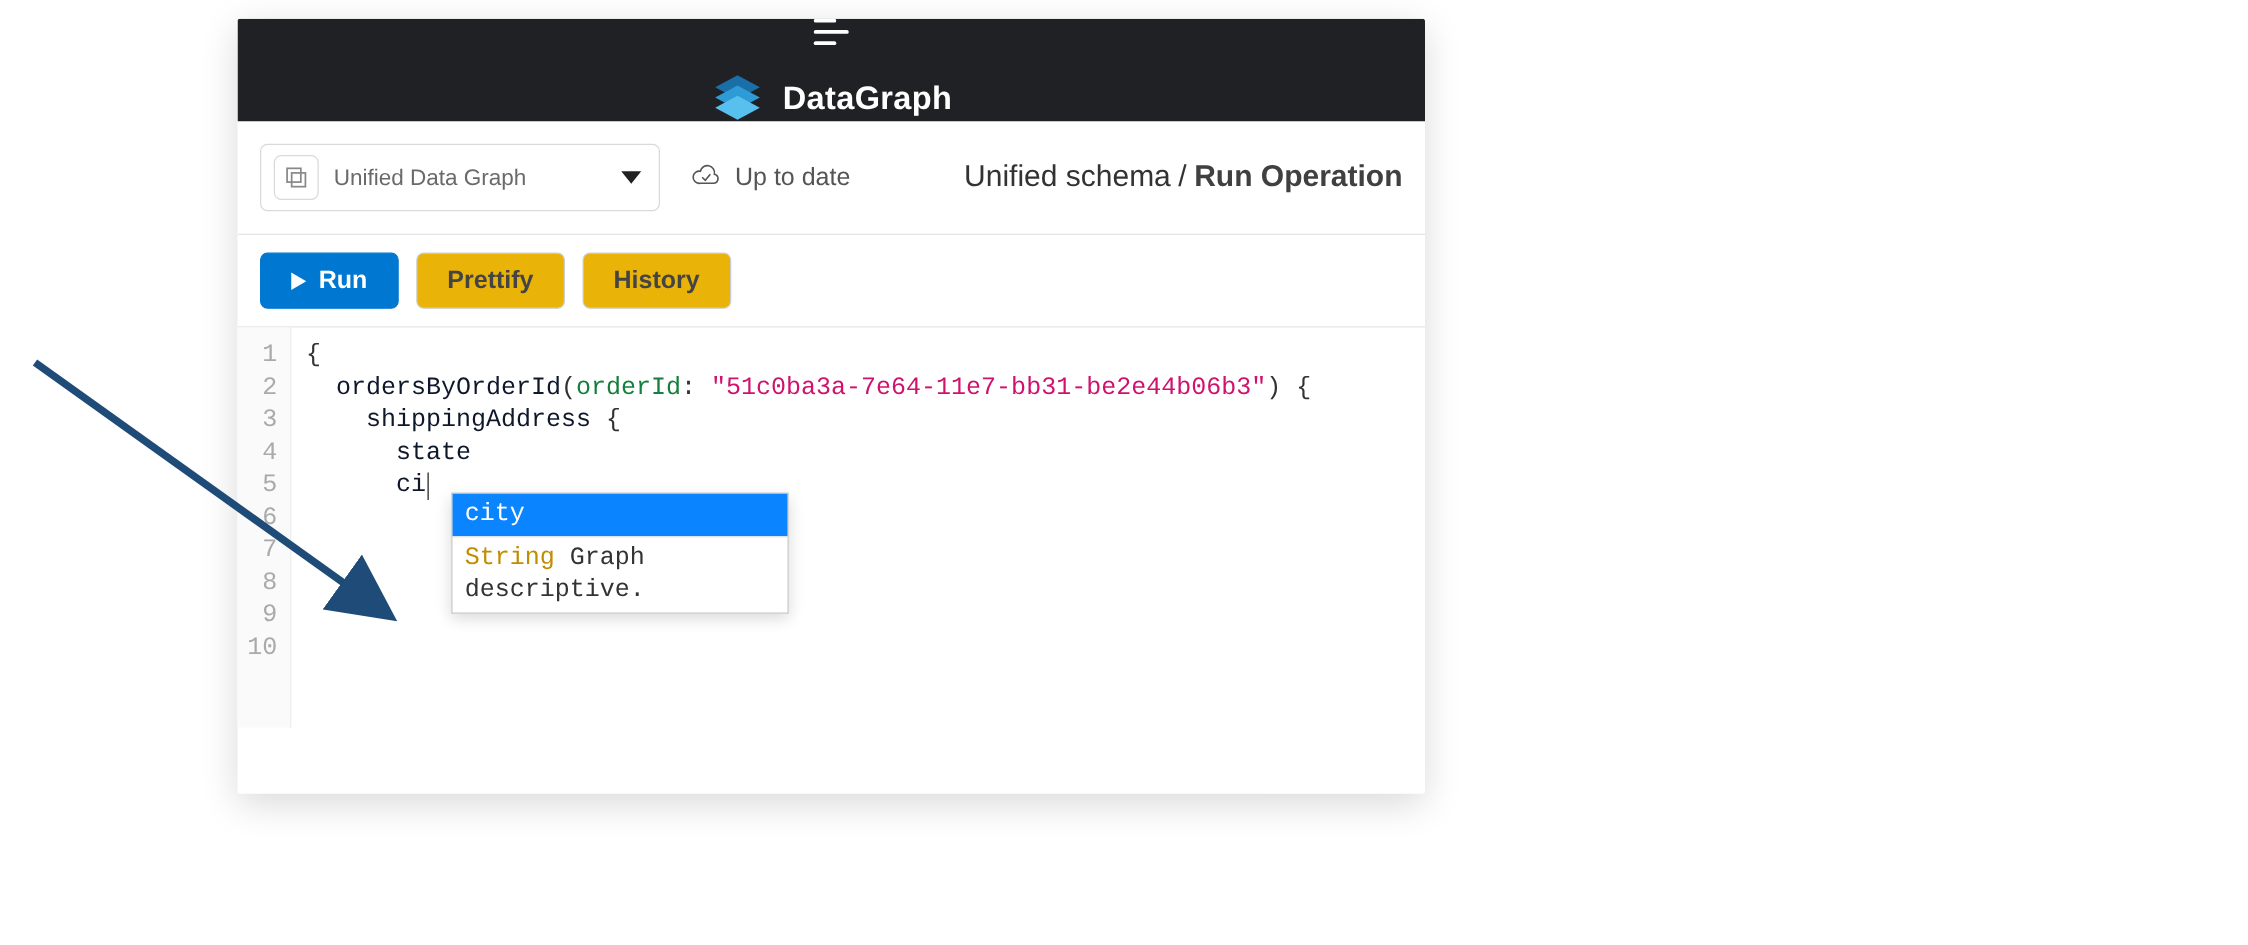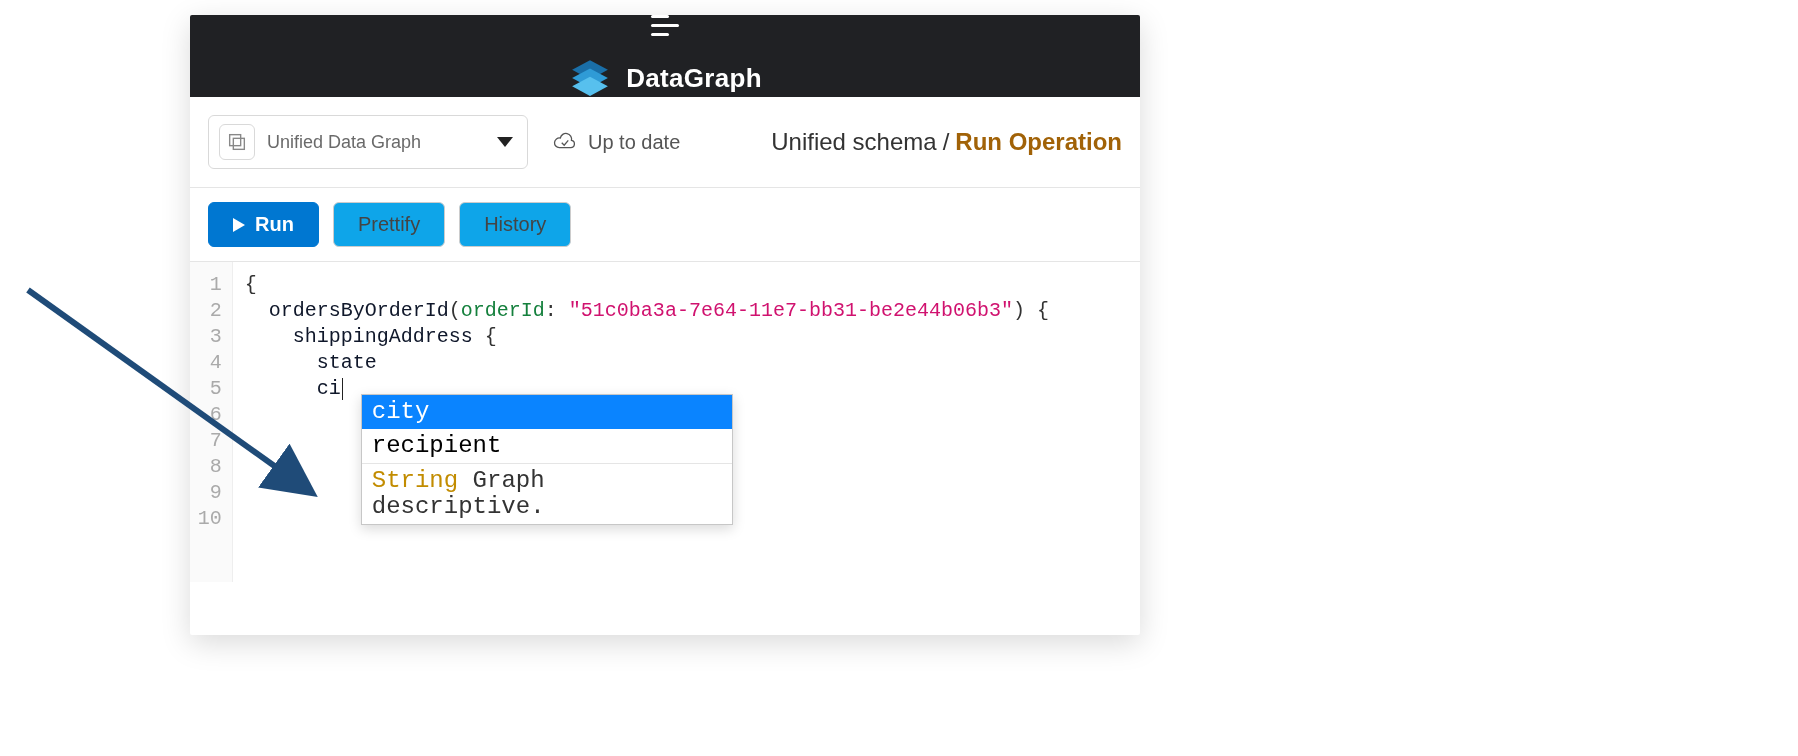--- a/index.html
+++ b/index.html
@@ -71,41 +71,42 @@
     }
     .env-labels { display: flex; line-height: 1.25; flex: 1; }
     .env-label-top { color: #6a6a6a; font-size: 18px; }
     .env-label-bottom { color: #222; font-size: 20px; font-weight: 600; }
     .caret-down {
       width: 0; height: 0;
       border-left: 8px solid transparent;
       border-right: 8px solid transparent;
       border-top: 10px solid #222;
     }
-    .status-wrap { display: flex; align-items: center; gap: 10px; color: #555; font-size: 20px; }
+    .status-wrap { display: flex; align-items: flex-start; gap: 10px; color: #555; font-size: 20px; }
     .breadcrumb { margin-left: auto; font-size: 24px; color: #333; display: flex; align-items: baseline; gap: 6px; white-space: nowrap; }
     .breadcrumb .slash { font-weight: 400; color: #333;}
-    .breadcrumb .active { font-weight: 700; color: #a16207; }
+    .breadcrumb .active { font-weight: 700; color: #404040; }
     .toolbar {
       display: flex;
       gap: 14px;
       padding: 14px 18px;
       border-bottom: 1px solid #e5e5e5;
     }
     .btn {
       border-radius: 6px;
       padding: 10px 24px;
       font-size: 20px;
       cursor: pointer;
       display: flex;
       align-items: center;
       gap: 10px;
       border: 1px solid #ccc;
-      background: #0ea5e9;
+      background: #eab308;
       color: #444;
+      font-weight: bold;
     }
     .btn.primary {
       background: #0077d1;
       border-color: #0077d1;
       color: #fff;
       font-weight: 600;
     }
     .play-icon {
       width: 0; height: 0;
       border-top: 7px solid transparent;
@@ -137,26 +138,26 @@
     .tok-attr { color: #15803d; }
     .tok-str { color: #d0126f; }
     .tok-paren { color: #333; }
     .cursor {
       display: inline-block; width: 1px; height: 22px; background: #222; vertical-align: text-bottom; margin-left: 1px;
     }
     .autocomplete {
       position: absolute;
       left: 128px;
       top: 132px;
-      width: 372px;
+      width: 270px;
       background: #fff;
       border: 1px solid #c7c7c7;
       box-shadow: 0 4px 12px rgba(0,0,0,0.15);
       font-family: 'SFMono-Regular', Consolas, 'Liberation Mono', Menlo, monospace;
-      font-size: 24px;
+      font-size: 20px;
       z-index: 10;
     }
     .ac-item { padding: 4px 10px; cursor: pointer; }
     .ac-item.selected { background: #0a84ff; color: #fff; }
     .ac-hint { padding: 4px 10px; border-top: 1px solid #e5e5e5; }
     .ac-hint .type { color: #c28c00; }
     .ac-hint .desc { color: #333; }
     
     .arrow-svg {
       position: absolute;
@@ -253,21 +254,20 @@
       <div class="line">      <span class="tok-field">state</span></div>
       <div class="line">      <span class="tok-field">ci</span><span class="cursor"></span></div>
       <div class="line"></div>
       <div class="line"></div>
       <div class="line"></div>
       <div class="line"></div>
       <div class="line"></div>
 
       <div class="autocomplete">
         <div class="ac-item selected">city</div>
-        <div class="ac-item">recipient</div>
         <div class="ac-hint">
           <span class="type">String</span>
           <span> </span>
           <span class="desc">Graph descriptive.</span>
         </div>
       </div>
     </div>
   </div>
 
 </div>

